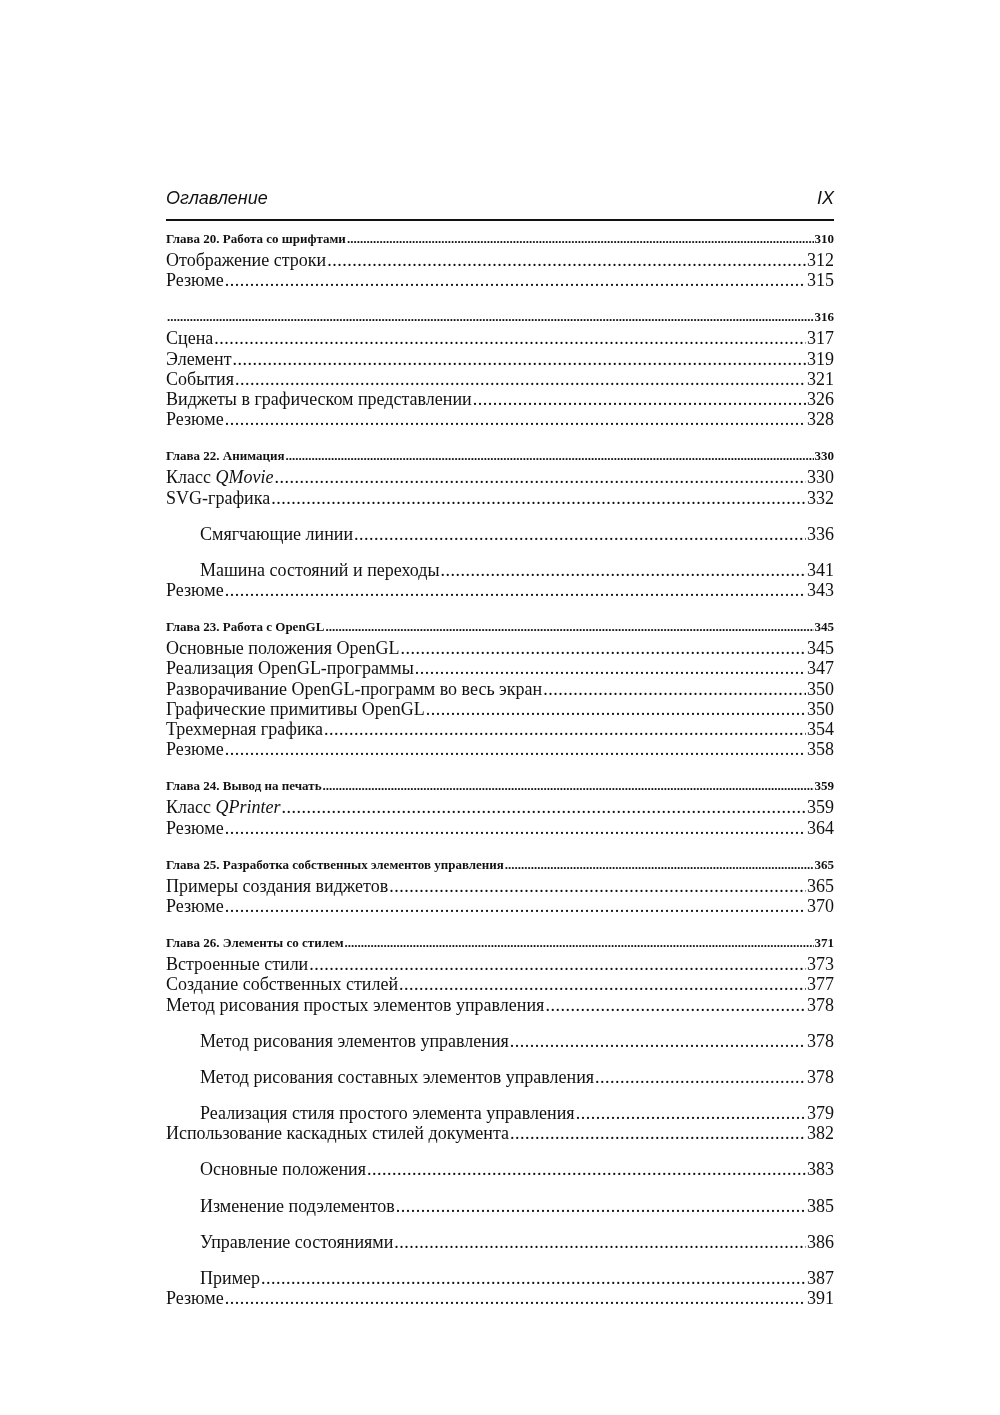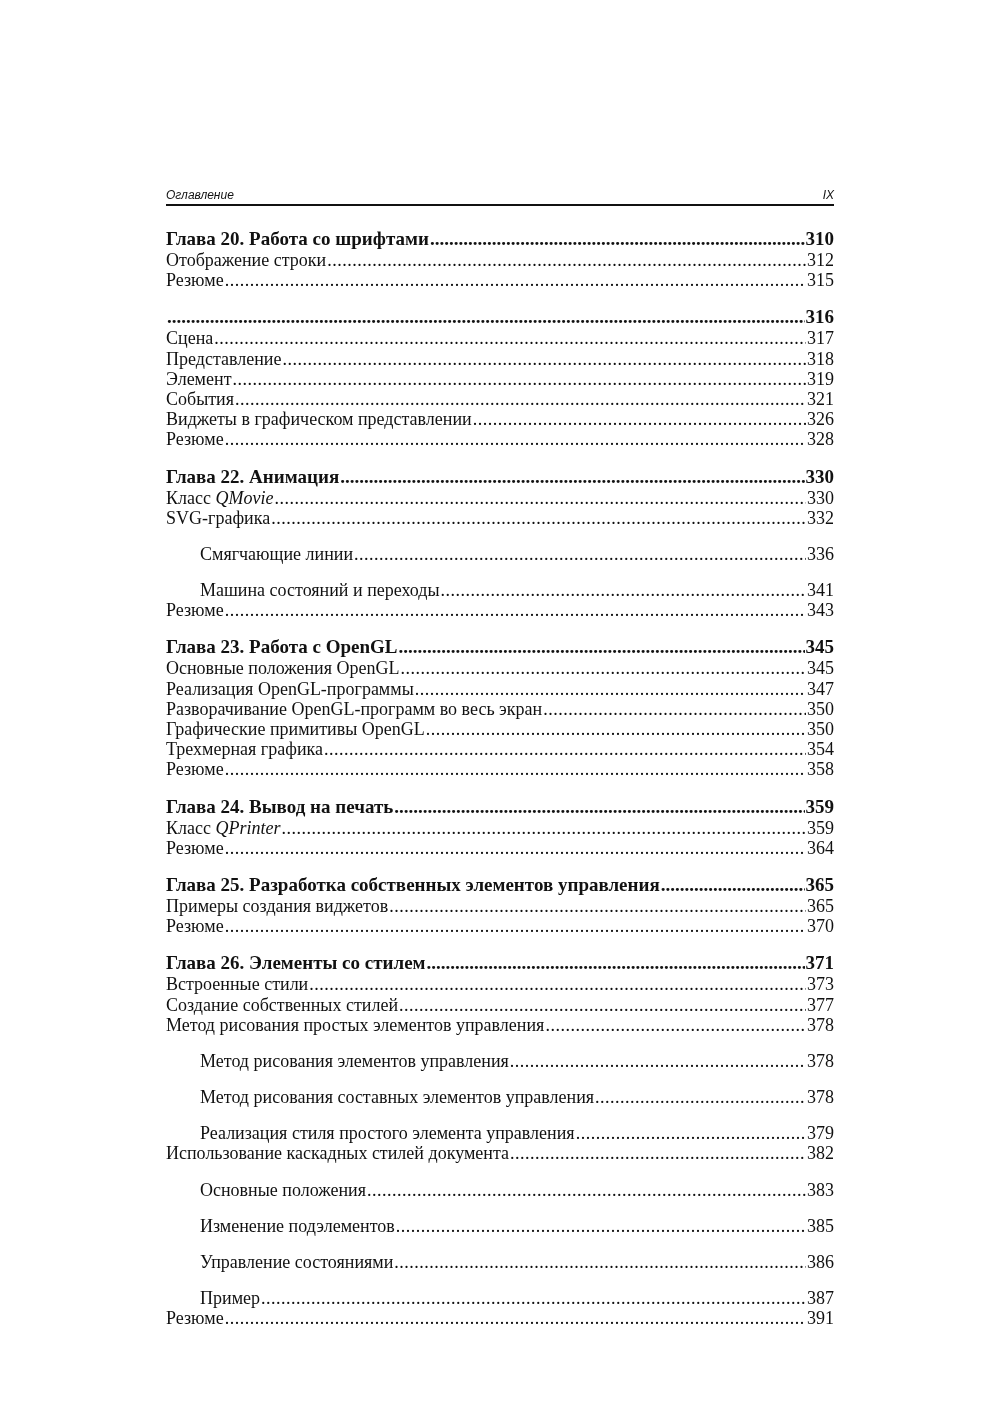--- a/index.html
+++ b/index.html
@@ -1,27 +1,27 @@
 <!DOCTYPE html>
 <html><head>
   <meta charset="utf-8">
   <style>
     html, body { margin: 0; padding: 0; background: #ffffff; }
     body { width: 1000px; height: 1415px; position: relative; overflow: hidden; color: #111; }
     .page-header {
       position: absolute; left: 166px; top: 188px; width: 668px;
       display: flex; justify-content: space-between; align-items: flex-end;
-      font-family: "Liberation Sans", sans-serif; font-style: italic; font-size: 12px;
-      padding-bottom: 2px; border-bottom: 2px solid #111;
+      font-family: "Liberation Sans", sans-serif; font-style: italic; font-size: 18px;
+      padding-bottom: 10px; border-bottom: 2px solid #111;
     }
     .toc { position: absolute; left: 166px; top: 228px; width: 668px;
       font-family: "Liberation Serif", serif; }
     .chapter { margin-bottom: 16px; }
     .row { display: flex; align-items: baseline; white-space: nowrap; overflow: hidden; }
-    .row.ch { font-weight: bold; font-size: 19px; height: 22px; line-height: 22px; }
+    .row.ch { font-weight: bold; font-size: 13px; height: 22px; line-height: 22px; }
     .row.sec { font-size: 18px; height: 20.2px; line-height: 20.2px; }
     .row.sub { padding-left: 34px; margin-top: 16px; }
     .row .title { flex: 0 0 auto; }
     .row .title i { }
     .row .leader { flex: 1 1 auto; overflow: hidden; margin: 0 1px; }
     .row .leader::after {
       content: "..................................................................................................................................................................................................................................................";
       letter-spacing: 0.5px;
     }
     .row.ch .leader::after { letter-spacing: 0px; }
@@ -57,25 +57,20 @@
       <div class="row ch">
         <span class="leader"></span>
         <span class="page">316</span>
       </div>
       <div class="row sec">
         <span class="title"><span>Сцена</span></span>
         <span class="leader"></span>
         <span class="page">317</span>
       </div>
       <div class="row sec">
-        <span class="title"><span>Представление</span></span>
-        <span class="leader"></span>
-        <span class="page">318</span>
-      </div>
-      <div class="row sec">
         <span class="title"><span>Элемент</span></span>
         <span class="leader"></span>
         <span class="page">319</span>
       </div>
       <div class="row sec">
         <span class="title"><span>События</span></span>
         <span class="leader"></span>
         <span class="page">321</span>
       </div>
       <div class="row sec">

